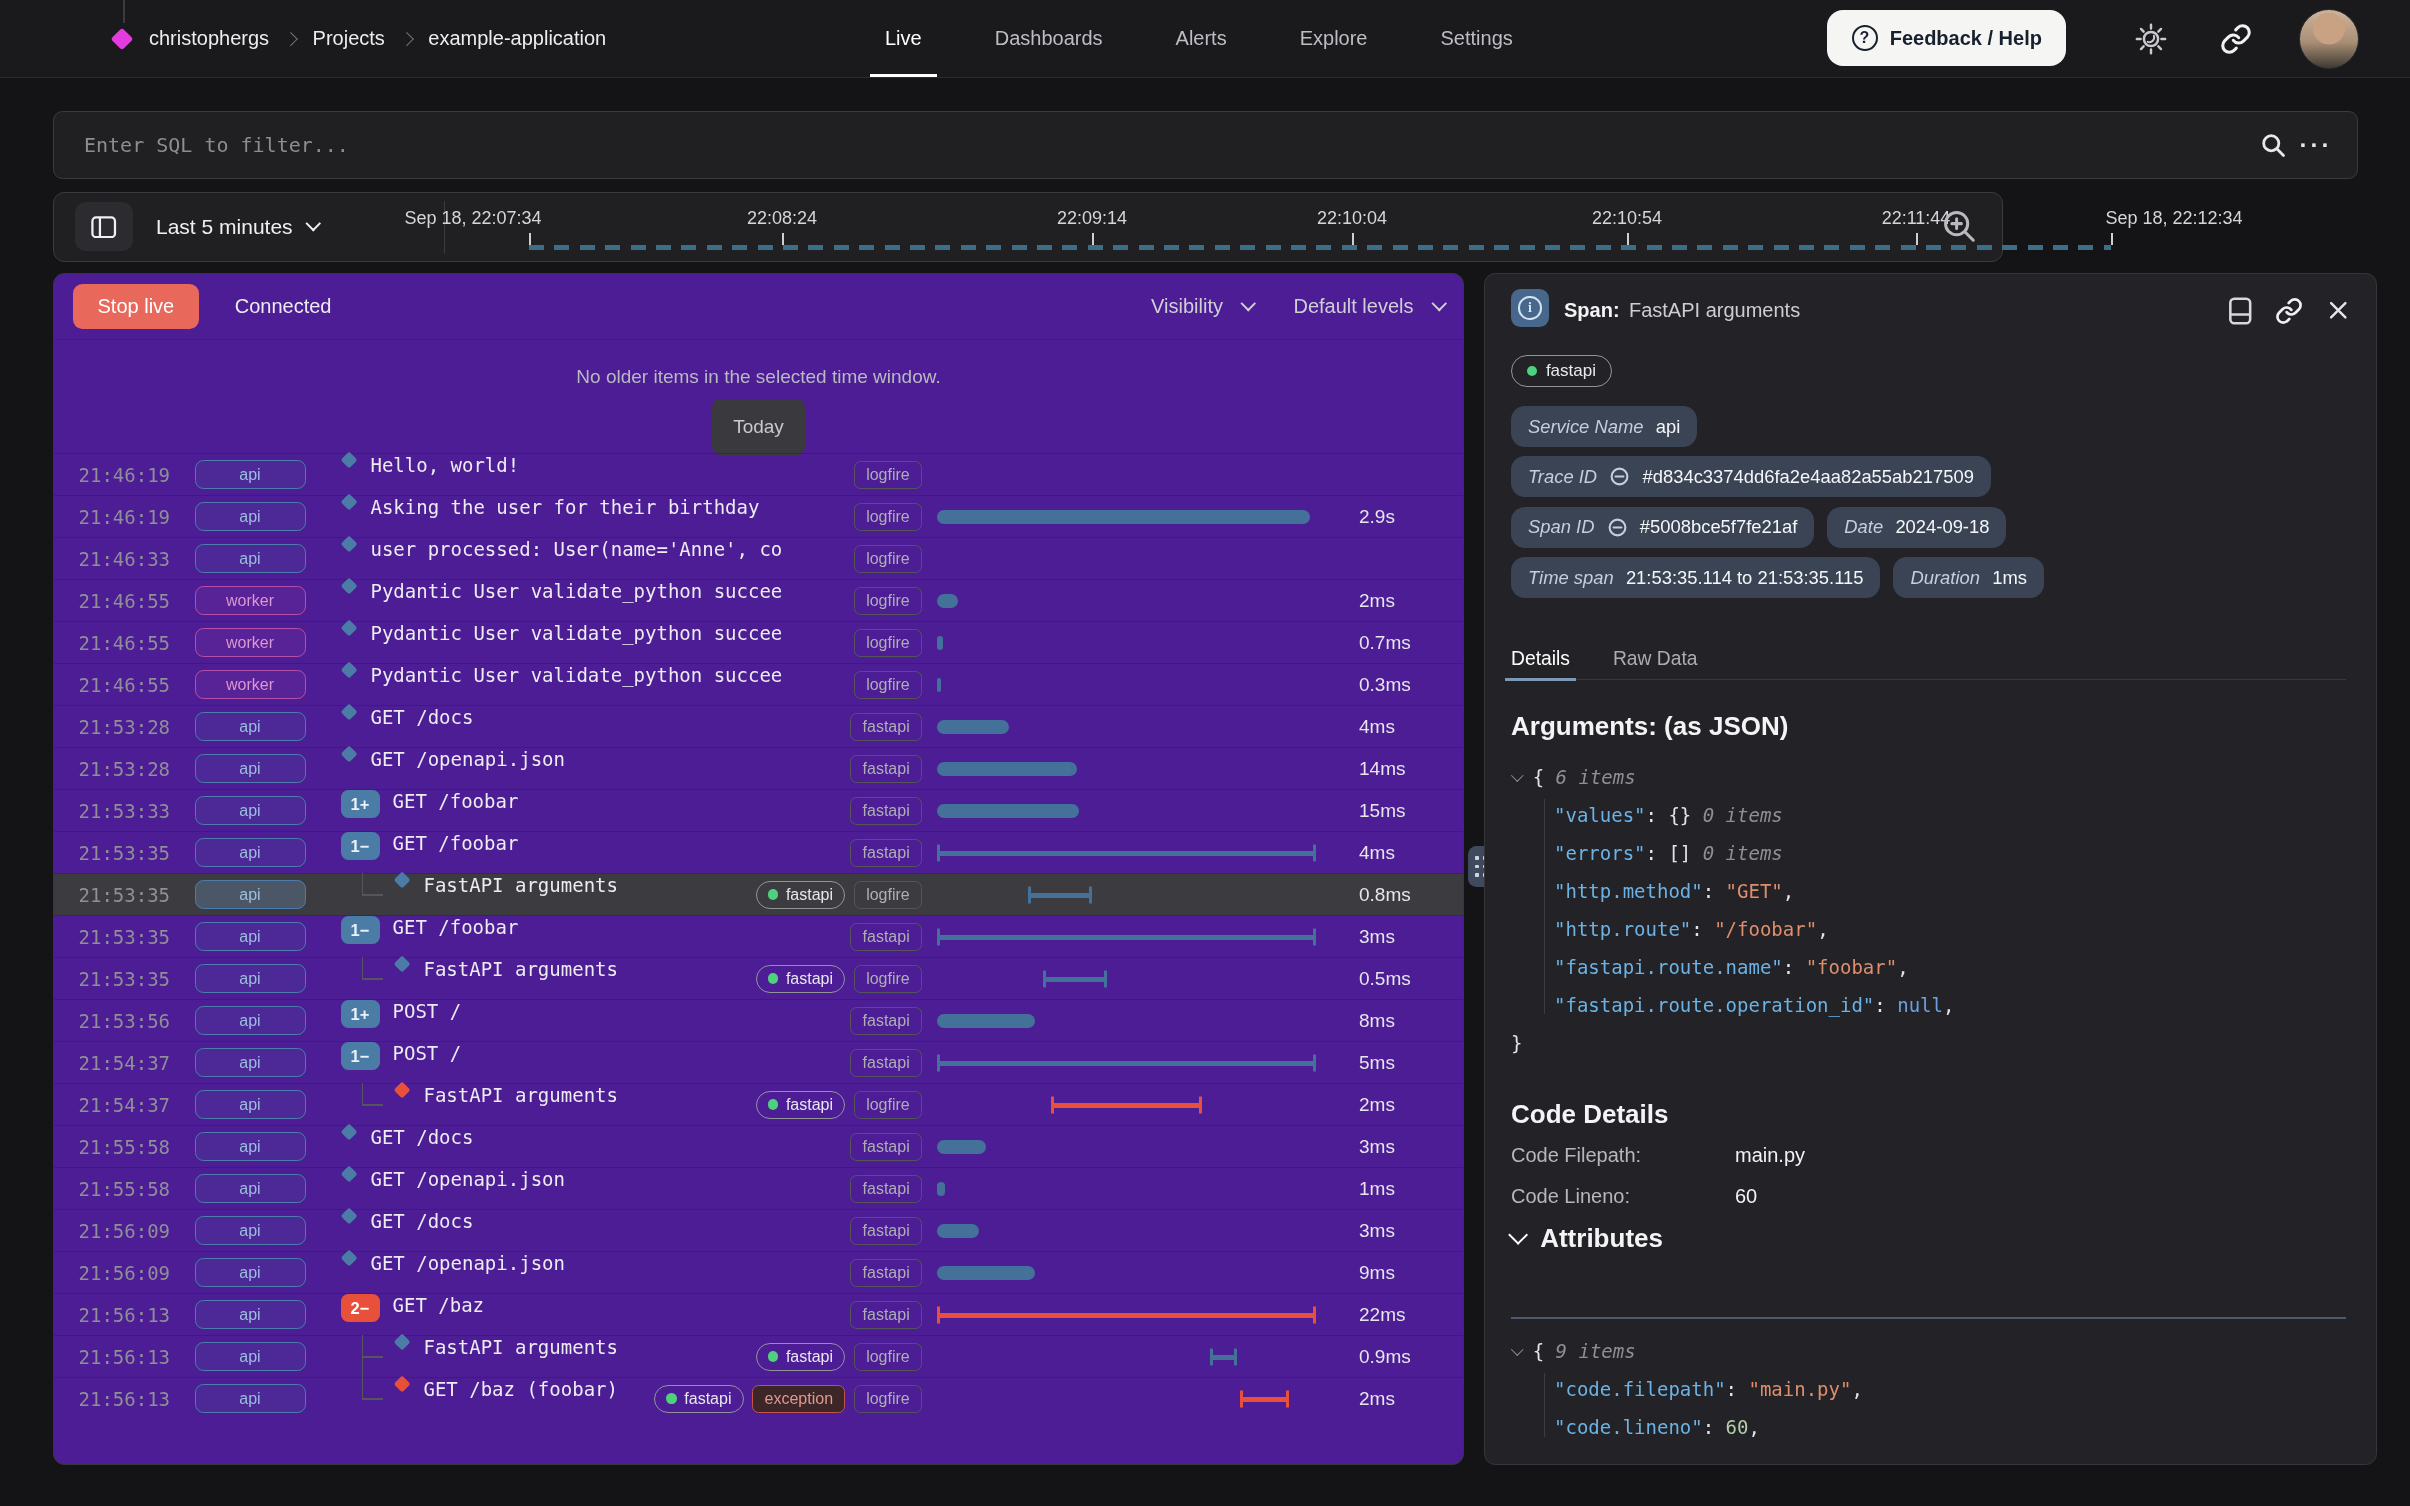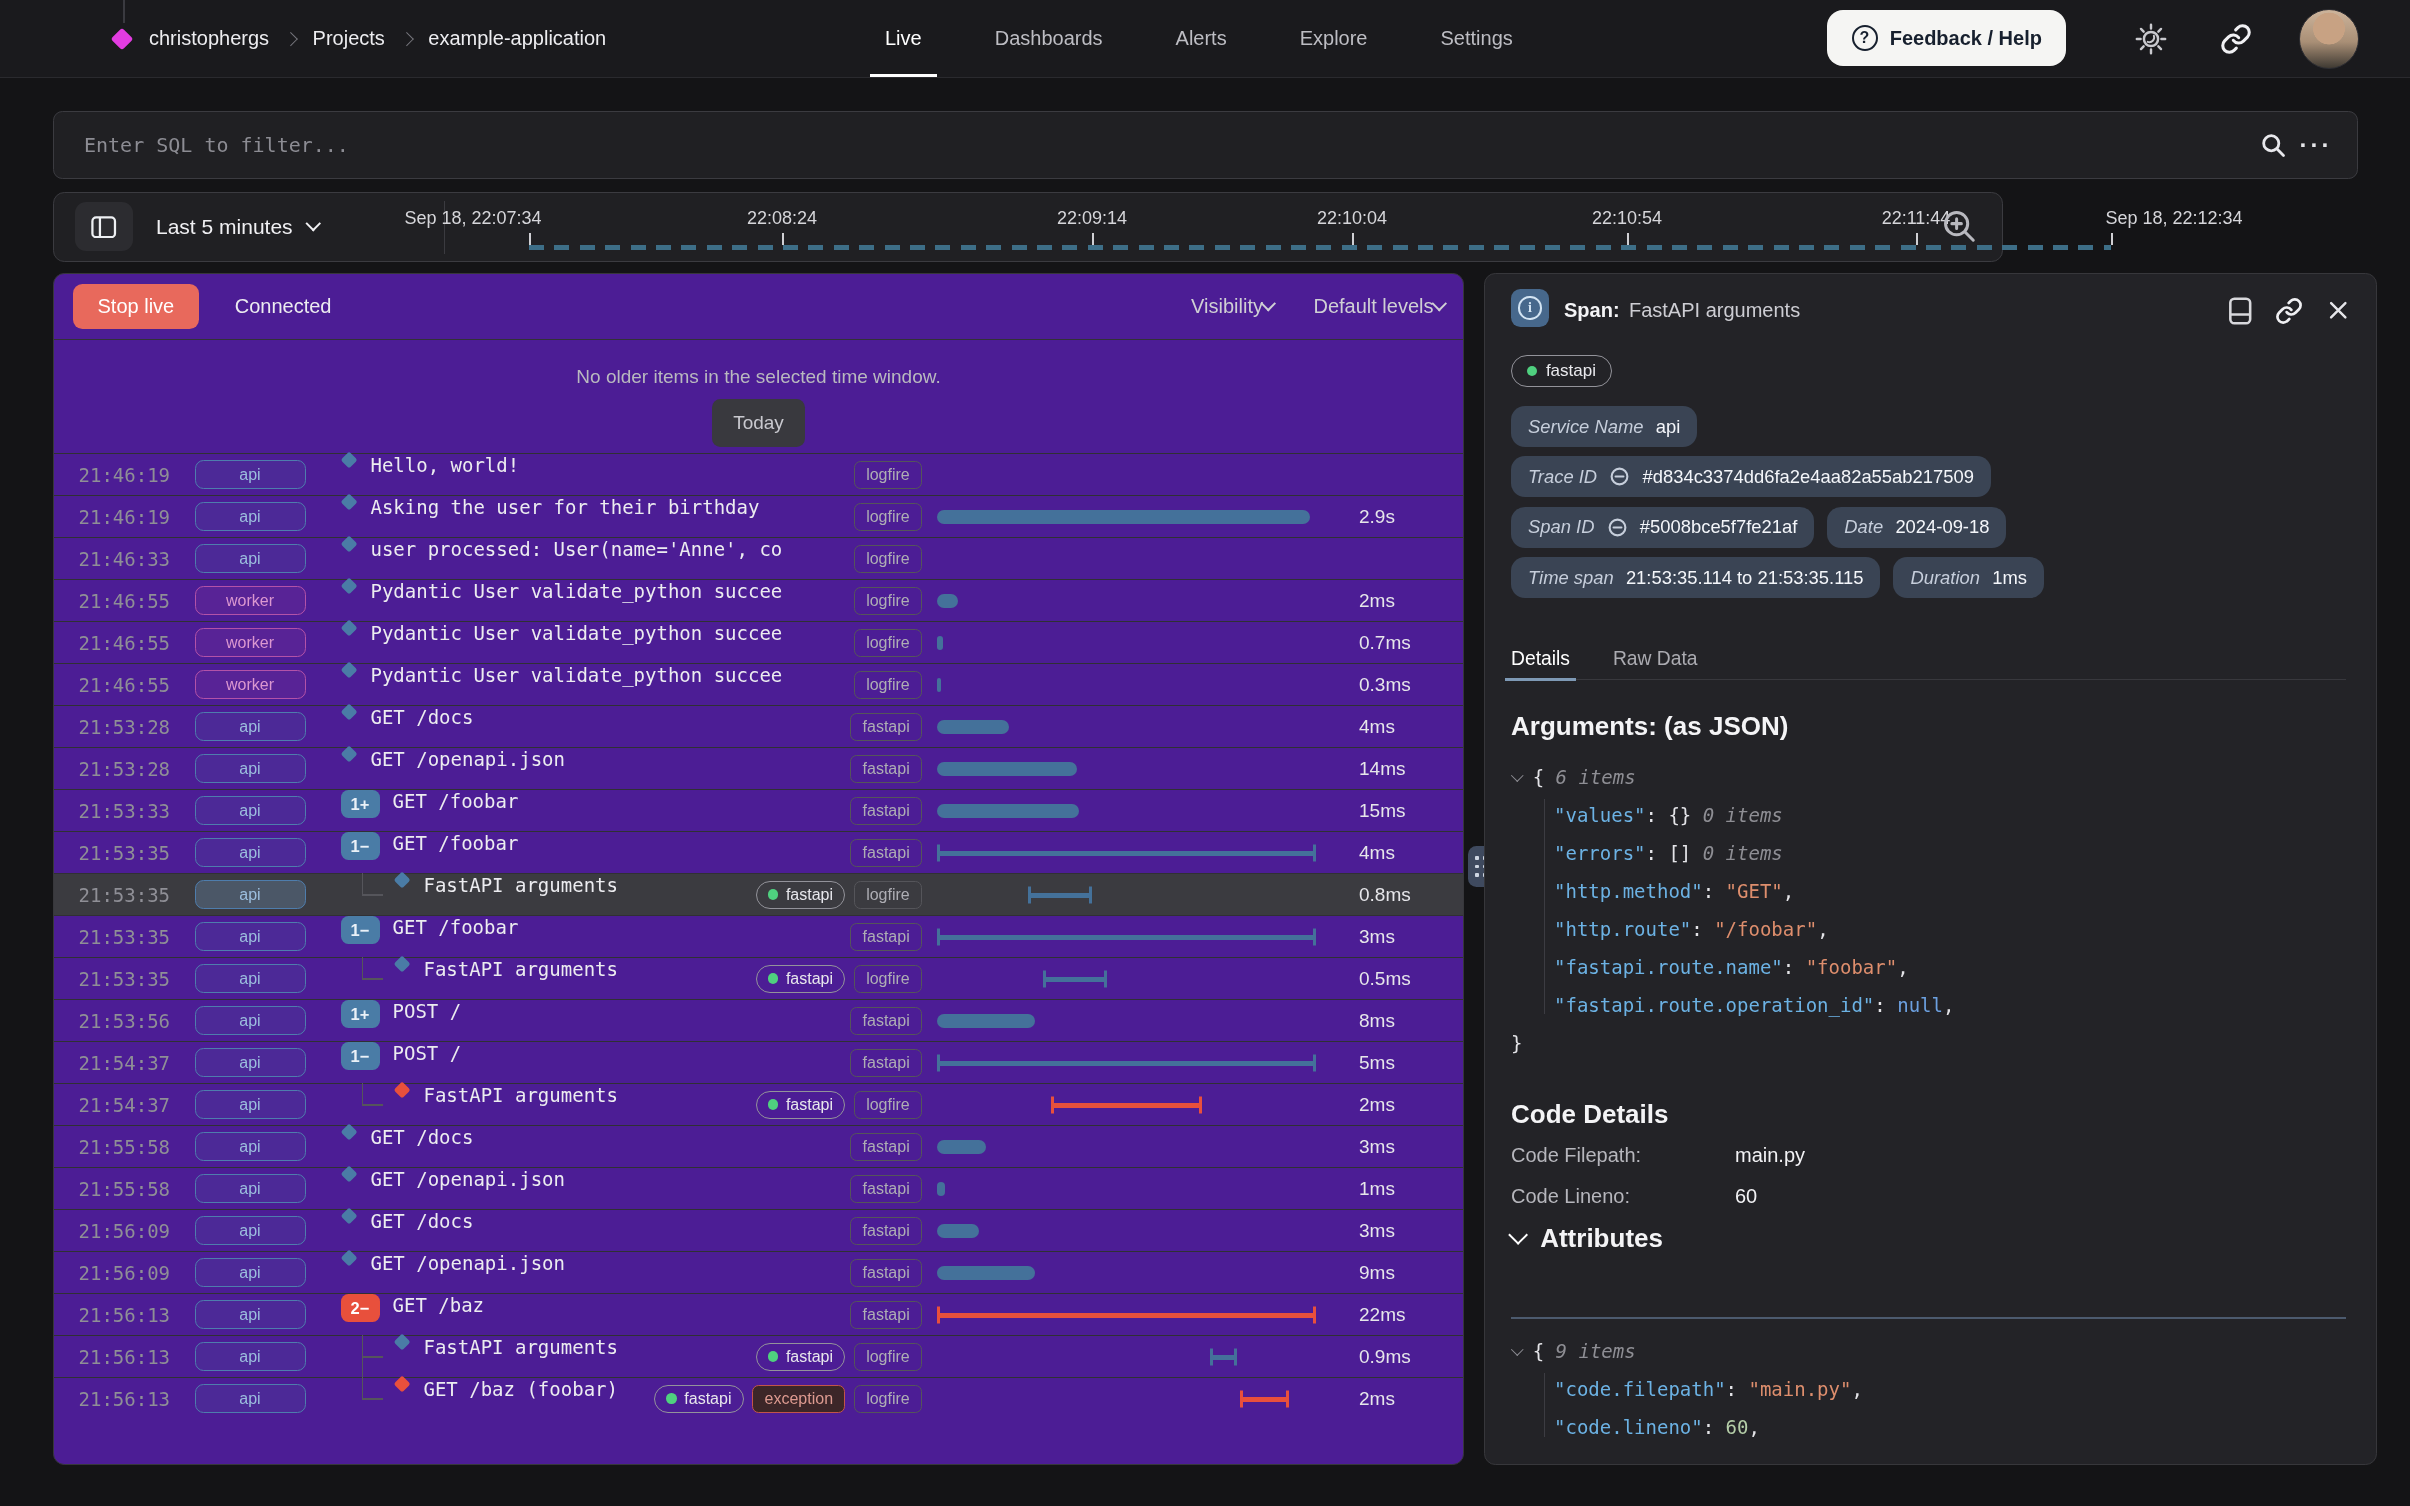--- a/index.html
+++ b/index.html
@@ -45,24 +45,24 @@
   .tickmark{position:absolute;top:40px;width:1.9px;height:12.2px;background:#d0d0d4}
   .dash{position:absolute;left:475px;top:52px;width:1582px;height:4.7px;background:repeating-linear-gradient(90deg,#3d6e87 0 15px,rgba(0,0,0,0) 15px 25.4px)}
   .tzoom{position:absolute;right:24.5px;top:14px;cursor:pointer}
 
   
   .lpanel{position:absolute;left:53px;top:273px;width:1411px;height:1192px;background:#4c1d95;border:0.9px solid #37373b;border-radius:11.3px;overflow:hidden;box-sizing:border-box}
   .lhead{position:absolute;top:0;left:0;right:0;height:66px;display:flex;align-items:center;padding:0 19px;border-bottom:0.9px solid #323236;box-sizing:border-box}
   .stoplive{height:45px;padding:0 24.5px;background:#e8695c;color:#fff;font-size:20px;border:none;border-radius:9.4px;display:flex;align-items:center;cursor:pointer}
   .connected{margin-left:36px;font-size:20px;color:#ececf0}
   .lhead-right{margin-left:auto;display:flex;gap:40px}
-  .ddl{display:flex;align-items:center;gap:0;color:#cfcfd4;font-size:20px;cursor:pointer}
+  .ddl{display:flex;align-items:center;gap:20px;color:#cfcfd4;font-size:20px;cursor:pointer}
   .empty{position:absolute;top:66px;left:0;right:0;height:113px;text-align:center}
   .empty-msg{margin-top:26px;font-size:19px;color:#b9b9bf}
-  .today{display:inline-flex;margin-top:11.3px;height:48px;padding:0 21px;background:#39393e;color:#c9c9cf;border:none;border-radius:8.5px;align-items:center;font-size:19px;cursor:pointer}
+  .today{display:inline-flex;margin-top:11.3px;height:56px;padding:0 21px;background:#39393e;color:#c9c9cf;border:none;border-radius:8.5px;align-items:center;font-size:19px;cursor:pointer}
 
   .rows{position:absolute;top:179px;left:0;right:0}
   .row{display:flex;align-items:center;height:42px;border-top:0.9px solid #303034;padding-left:24.5px;box-sizing:border-box;cursor:pointer}
   .row.selected{background:#3b3b40}
   .rtime{flex:none;width:116px;font:19px "DejaVu Sans Mono",monospace;color:#8f8f96}
   .rbadgec{flex:none;width:146px}
   .rbadge{width:111px;height:29px;border-radius:8.5px;display:flex;align-items:center;justify-content:center;font-size:16px;box-sizing:border-box}
   .rbadge.api{color:#9cbede;border:1.4px solid #4e7dad;background:rgba(78,125,173,.13)}
   .rbadge.worker{color:#db97d0;border:1.4px solid #b352a8;background:rgba(179,82,168,.12)}
   .row.selected .rbadge.api{background:rgba(120,160,205,.28)}

